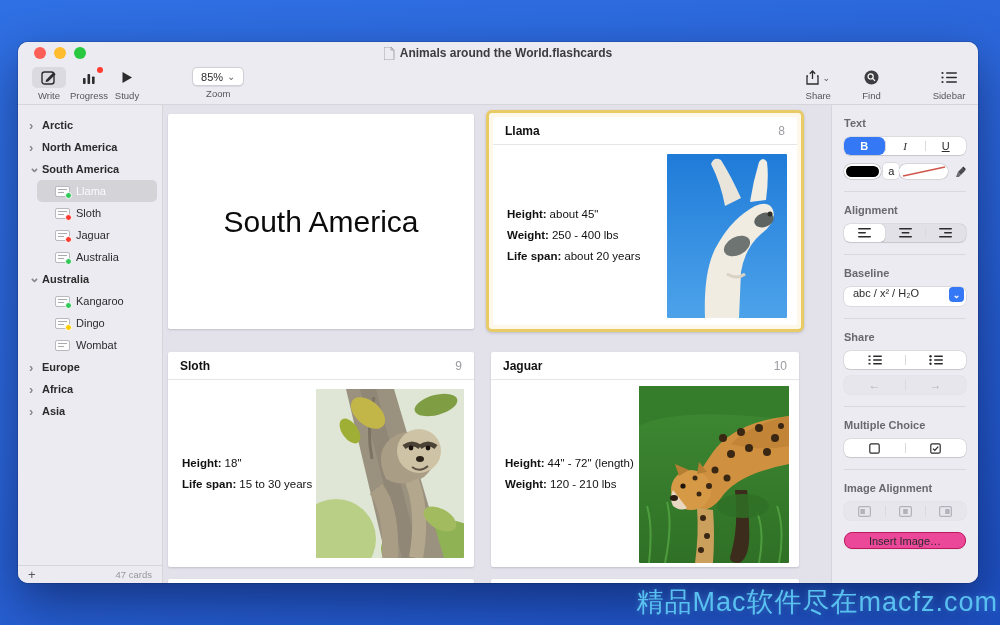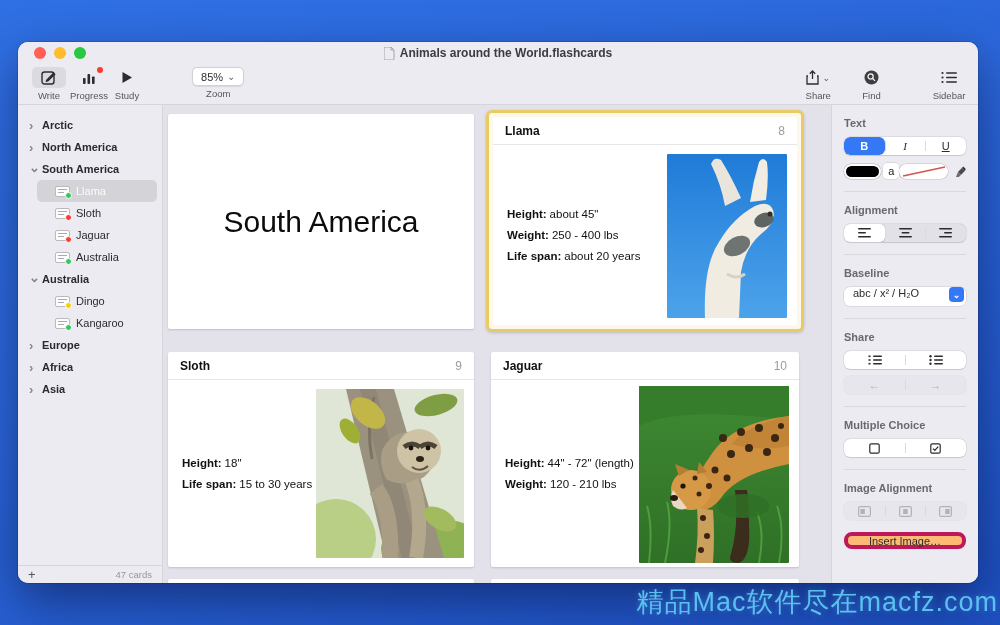--- a/index.html
+++ b/index.html
@@ -91,21 +91,21 @@
   .swatch { width:38px; height:15px; background:#000; border-radius:8px; border:2px solid #fff; box-shadow:0 0 0 .5px rgba(0,0,0,.25); }
   .abadge { width:16px; height:16px; background:#fff; border-radius:4px; box-shadow:0 0 0 .5px rgba(0,0,0,.15); display:flex; align-items:center; justify-content:center; font-size:11px; color:#222; margin-left:2px; }
   .strike-pill { width:50px; height:15px; background:#fff; border-radius:8px; box-shadow:0 0 0 .5px rgba(0,0,0,.2); margin-left:auto; position:relative; overflow:hidden; }
   .strike-pill svg { position:absolute; inset:0; }
   .marker-ic { margin-left:6px; }
   .baseline-pill { height:19px; display:flex; align-items:flex-start; background:#fff; border-radius:6px; box-shadow:0 0 0 .5px rgba(0,0,0,.15); padding:0 2px 0 9px; color:#2b2b2e; }
   .baseline-pill .val { font-size:11px; }
   .bchev { margin-left:auto; width:15px; height:15px; border-radius:4px; background:#3478F6; color:#fff; display:flex; align-items:center; justify-content:center; font-size:9px; font-weight:700; }
   .arrowrow { margin-top:7px; }
   .arrowrow > div { color:#b4b4bb; font-size:12px; }
-  .insert-btn { margin-top:12px; height:17px; background:#fdba74; border:4px solid #be185d; border-radius:8px; display:flex; align-items:center; justify-content:center; font-size:11px; color:#2b2b2e; box-shadow:0 .5px 1px rgba(0,0,0,.06); }
+  .insert-btn { margin-top:12px; height:17px; background:#ec4899; border:1px solid #be185d; border-radius:8px; display:flex; align-items:center; justify-content:center; font-size:11px; color:#2b2b2e; box-shadow:0 .5px 1px rgba(0,0,0,.06); }
 
   
   .watermark { position:absolute; right:2px; bottom:5px; font-size:27px; color:#5fccf7; opacity:.92; letter-spacing:1px; text-shadow:0 0 6px rgba(120,210,255,.35); white-space:nowrap; }
 </style>
 </head>
 <body>
 
 <div class="window">
 
   <div class="titlebar">
@@ -252,31 +252,38 @@
 
         <div class="grow">
             <span class="chev down">⌄</span>
             <span>Australia</span>
           </div>
 
         <div class="irow">
           <span class="cardic">
               <i class="l1"></i>
               <i class="l2"></i>
+              <span class="dot green"></span>
+            </span>
+          <span>Kangaroo</span>
+        </div>
+        <div class="irow">
+          <span class="cardic">
+              <i class="l1"></i>
+              <i class="l2"></i>
               <span class="dot yellow"></span>
             </span>
           <span>Dingo</span>
         </div>
         <div class="irow">
           <span class="cardic">
               <i class="l1"></i>
               <i class="l2"></i>
-              <span class="dot green"></span>
-            </span>
-          <span>Kangaroo</span>
+            </span>
+          <span>Wombat</span>
         </div>
 
         <div class="grow">
             <span class="chev">›</span>
             <span>Europe</span>
           </div>
         <div class="grow">
             <span class="chev">›</span>
             <span>Africa</span>
           </div>

